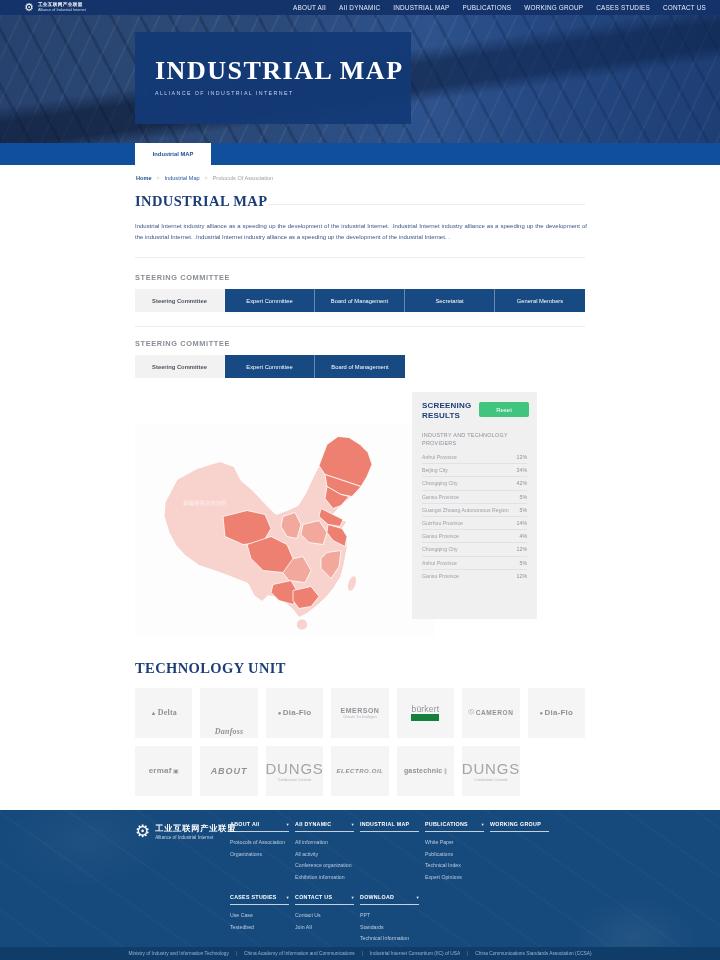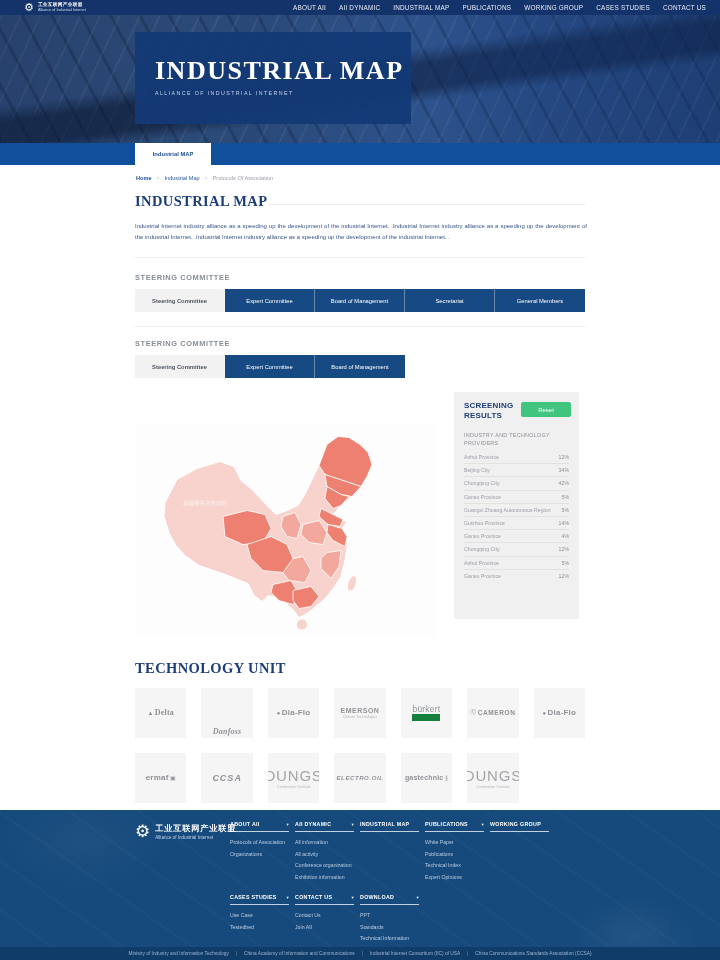--- a/index.html
+++ b/index.html
@@ -64,39 +64,39 @@
   .tabs1 { top:289px; } .tabs2 { top:355px; }
   .tab { width:90px; height:23px; background:#174a82; color:#ffffff; font-size:5.8px;
       display:flex; align-items:center; justify-content:center; cursor:pointer;
       border-right:1px solid rgba(255,255,255,.35); }
   .tab:last-child { border-right:none; }
   .tab.active { background:#f2f2f2; color:#4c5560; font-weight:bold; }
 
   
   .map-box { position:absolute; left:135px; top:424px; width:300px; height:213px; background:#fdfdfd; }
   .map-box svg { width:100%; height:100%; display:block; }
-  .screen-panel { position:absolute; left:454px; top:392px; width:125px; height:227px; background:#f0f0f1;padding-left:40px; }
+  .screen-panel { position:absolute; left:412px; top:392px; width:125px; height:227px; background:#f0f0f1;padding-left:40px; }
   .sp-title { position:absolute; left:10px; top:9px; width:70px; font-size:8px; font-weight:bold;
       color:#1c3e78; line-height:9.5px; letter-spacing:.2px; }
   .reset-btn { position:absolute; right:8px; top:10px; width:50px; height:15px; background:#41c57e;
       color:#ffffff; font-size:6px; border:none; border-radius:2px; cursor:pointer;
       display:flex; align-items:center; justify-content:center; }
   .sp-sub { position:absolute; left:10px; top:40px; width:110px; font-size:5.4px; letter-spacing:.3px;
       color:#8c9097; line-height:7.5px; }
   .sp-rows { position:absolute; left:10px; right:10px; top:58px; }
   .srow { display:flex; justify-content:space-between; align-items:center; height:13.2px;
       border-top:1px solid #e2e2e3; font-size:5.2px; color:#9a9ea5; }
   .srow:first-child { border-top:none; }
   .srow .val { color:#8c9097; }
 
   
   .coop-title { position:absolute; left:135px; top:660px; font-family:"Liberation Serif","DejaVu Serif",serif;
       font-size:14.5px; font-weight:bold; color:#1c3e78; letter-spacing:.4px; }
   .logo-grid { position:absolute; left:135px; top:688px; width:450px; display:grid;
-      grid-template-columns:repeat(7,1fr); gap:15px; }
+      grid-template-columns:repeat(7,1fr); gap:8px; }
   .logo-cell { height:50px; background:#f5f5f6; display:flex; flex-direction:column;
       align-items:center; justify-content:center; cursor:pointer; color:#8f9296; overflow:hidden; }
   .logo-name { font-size:8px; font-weight:bold; letter-spacing:.2px; white-space:nowrap; }
   .logo-sub { font-size:3.6px; color:#b3b6ba; margin-top:1px; white-space:nowrap; }
   .logo-ico { font-size:6px; color:#8f9296; }
   .inline-logo { display:flex; align-items:center; gap:1.5px; }
   .s-delta .logo-name { font-family:"Liberation Serif","DejaVu Serif",serif; }
   .s-script .logo-name { font-family:"Liberation Serif","DejaVu Serif",serif; font-style:italic; font-weight:bold;margin-top:38px; }
   .s-emerson .logo-name { font-size:7px; letter-spacing:.5px; }
   .s-burkert .logo-name { font-weight:normal; font-size:8.5px; border-bottom:7px solid #15803d; }
@@ -311,21 +311,21 @@
       <span class="logo-sub"></span>
     </div>
     <div class="logo-cell">
       <span class="inline-logo">
         <span class="logo-name">ermaf</span>
         <span class="logo-ico">▣</span>
       </span>
       <span class="logo-sub"></span>
     </div>
     <div class="logo-cell s-fema">
-      <span class="logo-name">CCSA</span>
+      <span class="logo-name">ABOUT</span>
       <span class="logo-sub"></span>
     </div>
     <div class="logo-cell s-dungs">
       <span class="logo-name">DUNGS</span>
       <span class="logo-sub">Combustion Controls</span>
     </div>
     <div class="logo-cell s-electro">
       <span class="logo-name">ELECTRO.OIL</span>
       <span class="logo-sub"></span>
     </div>

